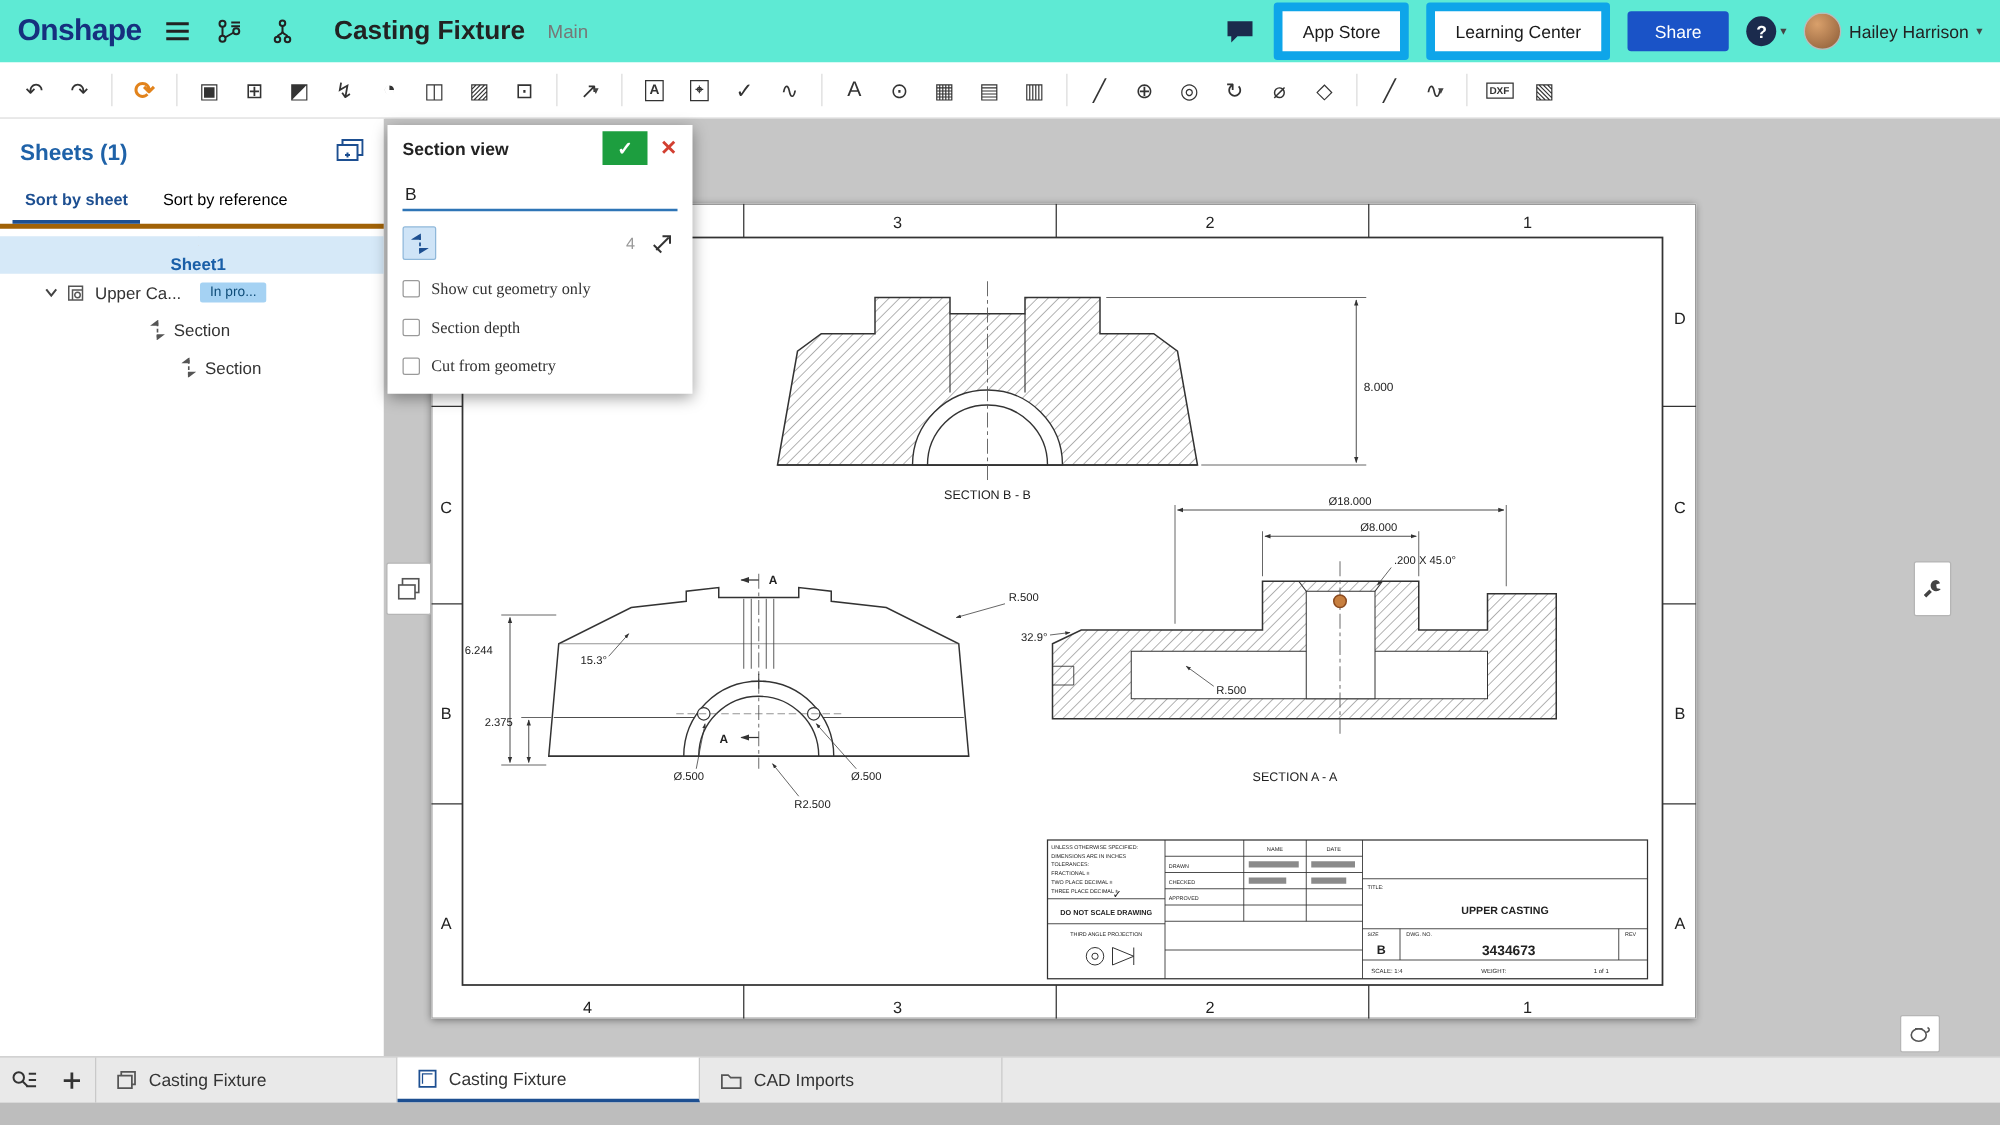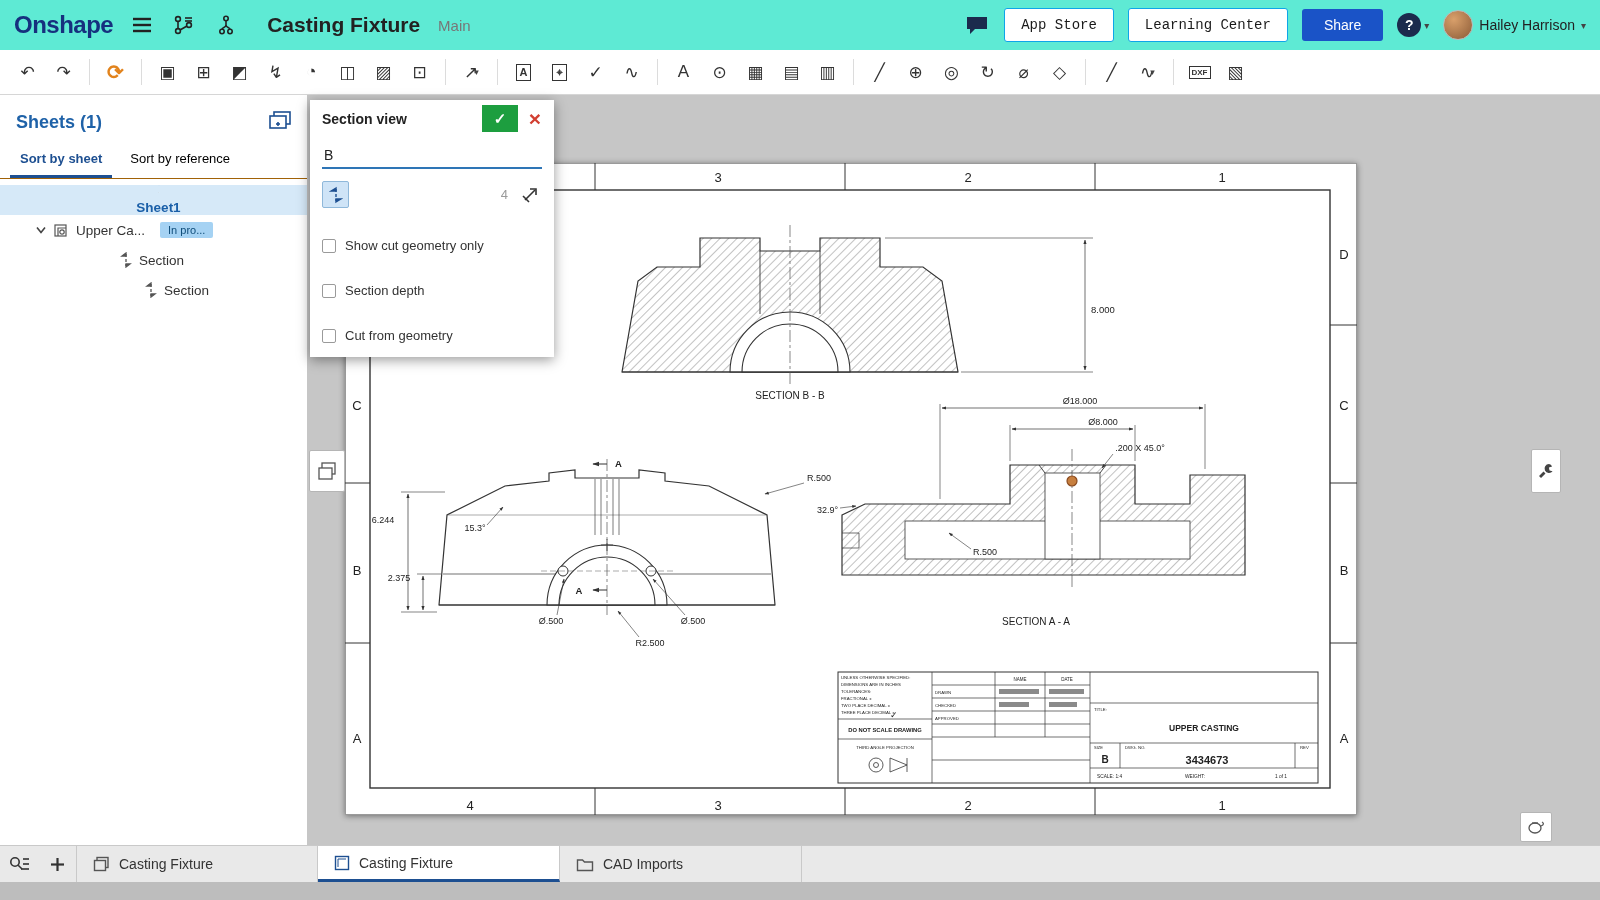--- a/index.html
+++ b/index.html
@@ -6,21 +6,21 @@
   body { font-family: "Liberation Sans", sans-serif; background:#fff; }
   .app { position:relative; width:1600px; height:900px; overflow:hidden; background:#fff; }
 
   
   .hdr { position:absolute; left:0; top:0; width:1600px; height:50px; display:flex; align-items:center; padding:0 14px; gap:16px; background:#5eead4; }
   .logo { font-size:24px; font-weight:bold; color:#16307e; letter-spacing:-0.5px; }
   .hico { width:26px; height:26px; display:flex; align-items:center; justify-content:center; cursor:pointer; }
   .doc-title { font-size:21px; font-weight:bold; color:#222; margin-left:12px; }
   .doc-sub { font-size:15px; color:#777; margin-left:2px; }
   .hdr-right { margin-left:auto; display:flex; align-items:center; gap:14px; }
-  .btn-outline { border:1px solid #0ea5e9; border-radius:3px; background:#fff; padding:8px 16px; font-size:14px; color:#1a1a1a; cursor:pointer; font-family:Liberation Mono, monospace; }
+  .btn-outline { border:7px solid #0ea5e9; border-radius:3px; background:#fff; padding:8px 16px; font-size:14px; color:#1a1a1a; cursor:pointer; font-family:Liberation Sans, sans-serif; }
   .btn-share { border:none; border-radius:3px; background:#1a53c7; padding:8px 22px; font-size:14px; color:#fff; cursor:pointer; font-family:inherit; }
   .help-wrap { display:flex; align-items:center; gap:3px; cursor:pointer; }
   .help-circle { width:24px; height:24px; border-radius:50%; background:#1b2b4d; color:#fff; font-size:14px; font-weight:bold; display:flex; align-items:center; justify-content:center; }
   .caret { font-size:10px; color:#444; }
   .avatar { width:30px; height:30px; border-radius:50%; background:radial-gradient(circle at 35% 30%, #d9a06b, #8a5a36); border:1px solid #bbb; }
   .user-wrap { display:flex; align-items:center; gap:6px; cursor:pointer; }
   .user-name { font-size:14px; color:#222; }
 
   
   .tbar { position:absolute; left:0; top:50px; width:1600px; height:45px; background:#fff; border-bottom:1px solid #d6d6d6; display:flex; align-items:center; padding:0 10px; gap:1px; }
@@ -28,21 +28,21 @@
   .tsep { width:1px; height:26px; background:#dcdcdc; margin:0 7px; flex:none; }
   .sync-glyph { color:#e2831c; font-weight:bold; font-size:20px; }
   .boxed { border:1.4px solid #333; font-size:11px; font-weight:bold; padding:0 3px; line-height:15px; }
   .dxf-glyph { font-size:8px; font-weight:bold; border:1.3px solid #333; padding:1px 2px; }
   .tiny-caret { font-size:9px; color:#444; margin-left:-4px; }
 
   
   .panel { position:absolute; left:0; top:95px; width:308px; height:750px; background:#fff; border-right:1px solid #c6c6c6; }
   .panel-head { display:flex; align-items:center; justify-content:space-between; padding:16px 16px 10px 16px; }
   .panel-title { color:#1f62a8; font-size:18px; font-weight:bold; }
-  .panel-tabs { display:flex; border-bottom:1px solid #a16207; padding:0 10px; gap:8px; }
+  .panel-tabs { display:flex; border-bottom:4px solid #a16207; padding:0 10px; gap:8px; }
   .ptab { padding:8px 10px 9px 10px; font-size:13px; color:#000000; cursor:pointer; border-bottom:3px solid transparent; }
   .ptab.active { color:#1d4f91; font-weight:bold; border-bottom-color:#1d4f91; }
   .tree { padding-top:6px; }
   .trow { height:30px; display:flex; align-items:center; gap:7px; font-size:13.5px; color:#333; cursor:pointer; }
   .trow.selected { background:#d6e9f8;flex-direction:column; }
   .trow.selected .tlabel { color:#1a5fa8; font-weight:bold; }
   .badge { background:#a5d2f3; color:#0f4d79; font-size:11px; padding:2px 8px; border-radius:2px; margin-left:8px; white-space:nowrap; }
 
   
   .canvas { position:absolute; left:308px; top:95px; width:1292px; height:750px; background:#c6c6c6; overflow:hidden; }
@@ -58,21 +58,21 @@
   .dlg-head { display:flex; align-items:center; padding:5px 5px 5px 12px; }
   .dlg-title { font-size:14px; font-weight:bold; color:#222; flex:1; }
   .dlg-ok { width:36px; height:27px; background:#1d9e3f; color:#fff; border:none; font-size:15px; font-weight:bold; cursor:pointer; margin-right:3px; }
   .dlg-cancel { width:28px; height:27px; background:#fff; color:#d23f31; border:none; font-size:21px; font-weight:bold; cursor:pointer; line-height:1; }
   .dlg-body { padding:6px 12px 14px 12px; }
   .dlg-input { width:100%; border:none; border-bottom:2px solid #2e75b6; font-size:14px; padding:4px 2px; outline:none; font-family:inherit; color:#222; }
   .dlg-row2 { display:flex; align-items:center; margin-top:12px; }
   .iconbtn { width:27px; height:27px; border:1px solid #8fb8da; background:#cfe4f7; border-radius:2px; display:flex; align-items:center; justify-content:center; cursor:pointer; }
   .dim-val { margin-left:auto; color:#9a9a9a; font-size:13px; }
   .pinbtn { border:none; background:transparent; margin-left:10px; cursor:pointer; width:24px; height:24px; display:flex; align-items:center; justify-content:center; }
-  .chk-row { display:flex; align-items:flex-end; gap:9px; margin-top:30px; cursor:pointer; }
+  .chk-row { display:flex; align-items:center; gap:9px; margin-top:15px; cursor:pointer;font-family:Liberation Serif, serif; }
   .cb { width:14px; height:14px; border:1px solid #9a9a9a; border-radius:2px; background:#fff; flex:none; }
   .cb-label { font-size:13px; color:#333; }
 
   
   .tabbar { position:absolute; left:0; top:845px; width:1600px; height:37px; background:#e9e9e9; border-top:1px solid #c9c9c9; display:flex; align-items:stretch; }
   .fbtn { width:38px; border:none; background:transparent; font-size:19px; color:#333; cursor:pointer; display:flex; align-items:center; justify-content:center; }
   .ftab { display:flex; align-items:center; gap:9px; padding:0 16px; min-width:242px; font-size:14px; color:#333; border-right:1px solid #c9c9c9; cursor:pointer; }
   .ftab:first-of-type { border-left:1px solid #c9c9c9; }
   .ftab.active { background:#fff; border-bottom:3px solid #1d4f91; }
   .bottom-strip { position:absolute; left:0; top:882px; width:1600px; height:18px; background:#bdbdbd; }

